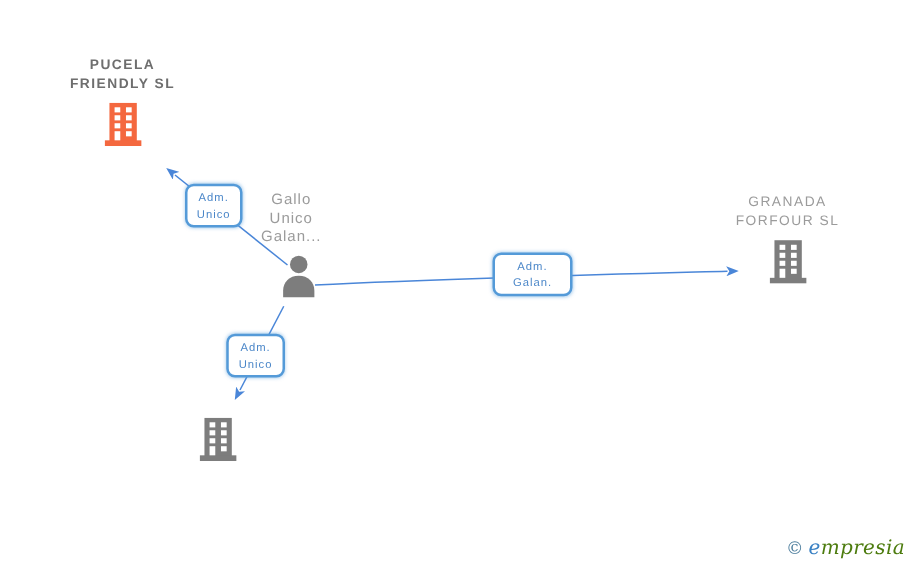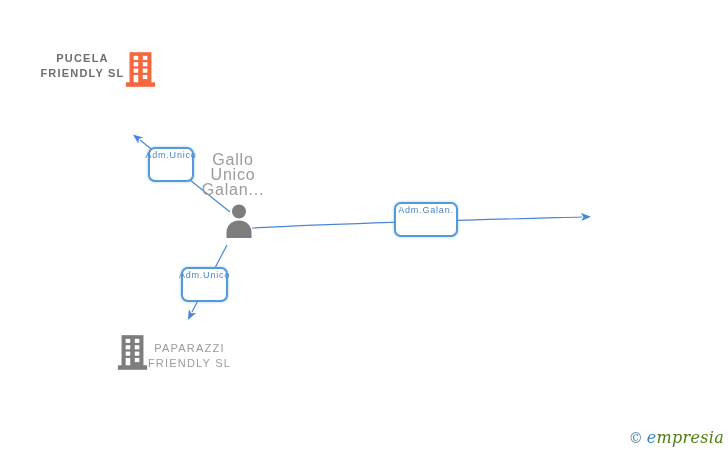--- a/index.html
+++ b/index.html
@@ -1,41 +1,41 @@
 <!DOCTYPE html>
 <html><head>
 <meta charset="utf-8">
 <style>
   html,body{margin:0;padding:0;background:#fff;}
   .canvas{
     position:relative;width:728px;height:450px;background:#ffffff;
     font-family:"Liberation Sans",sans-serif;overflow:hidden;
   }
   svg.edges{position:absolute;left:0;top:0;z-index:1;pointer-events:none;}
-  .node{position:absolute;display:flex;align-items:center;z-index:2;justify-content:center;}
+  .node{position:absolute;display:flex;flex-direction:column;align-items:center;z-index:2;}
   .company-name{font-size:11px;line-height:15px;letter-spacing:1.2px;text-align:center;}
   .name-bold{color:#6E6E6E;font-weight:bold;}
   .name-light{color:#9B9B9B;}
   .building-icon{width:31px;height:35px;display:block;}
   .building-orange{color:#F4683F;}
   .building-gray{color:#7D7D7D;}
   .icon-gap-below{margin-top:7px;}
   .text-gap-below{margin-top:7px;}
   .person-icon-wrap{position:absolute;left:225px;top:204px;width:28px;height:34px;z-index:2;}
   .person-icon-wrap svg{width:28px;height:34px;display:block;color:#7D7D7D;}
   .person-name{
     position:absolute;left:173px;top:152px;width:120px;z-index:3;
-    color:#9B9B9B;font-size:16px;line-height:15px;letter-spacing:0.8px;text-align:center;
+    color:#9B9B9B;font-size:12px;line-height:15px;letter-spacing:0.8px;text-align:center;
   }
   .edge-label{
     position:absolute;z-index:4;box-sizing:border-box;
     background:#ffffff;border:2px solid #549AD8;border-radius:7px;
     box-shadow:0 0 3px rgba(84,154,216,0.55);
     color:#4A86C8;font-size:9px;line-height:13px;letter-spacing:0.8px;
-    display:flex;justify-content:center;text-align:center;
+    display:flex;flex-direction:column;justify-content:center;text-align:center;
   }
   #edge-label-1{left:148px;top:147px;width:46px;height:35px;}
   #edge-label-2{left:394px;top:202px;width:64px;height:35px;}
   #edge-label-3{left:181px;top:267px;width:47px;height:35px;}
   .brand-footer{
     position:absolute;right:4px;bottom:3px;z-index:5;
     display:flex;align-items:baseline;gap:4px;
   }
   .copyright-symbol{color:#4E7F9E;font-size:14px;font-family:"DejaVu Serif",serif;}
   .brand-text{font-family:"DejaVu Serif",serif;font-style:italic;font-size:16px;letter-spacing:0.3px;}
@@ -85,29 +85,34 @@
   <div class="node" id="node-pucela">
     <div class="company-name name-bold">
       <div>PUCELA</div>
       <div>FRIENDLY SL</div>
     </div>
     <svg class="building-icon building-orange icon-gap-below">
       <use href="#sym-building"></use>
     </svg>
   </div>
 
+  <div class="node" id="node-granada">
+    <div class="company-name name-light">
+      <div>GRANADA</div>
+      <div>FORFOUR SL</div>
+    </div>
+    <svg class="building-icon building-gray icon-gap-below">
+      <use href="#sym-building"></use>
+    </svg>
+  </div>
 
   <div class="node" id="node-paparazzi">
     <svg class="building-icon building-gray">
       <use href="#sym-building"></use>
     </svg>
-    <div class="company-name name-light text-gap-below">
-      <div>PAPARAZZI</div>
-      <div>FRIENDLY SL</div>
-    </div>
   </div>
 
   <div class="person-name">
     <div>Gallo</div>
     <div>Unico</div>
     <div>Galan...</div>
   </div>
   <div class="person-icon-wrap">
     <svg>
         <use href="#sym-person"></use>

